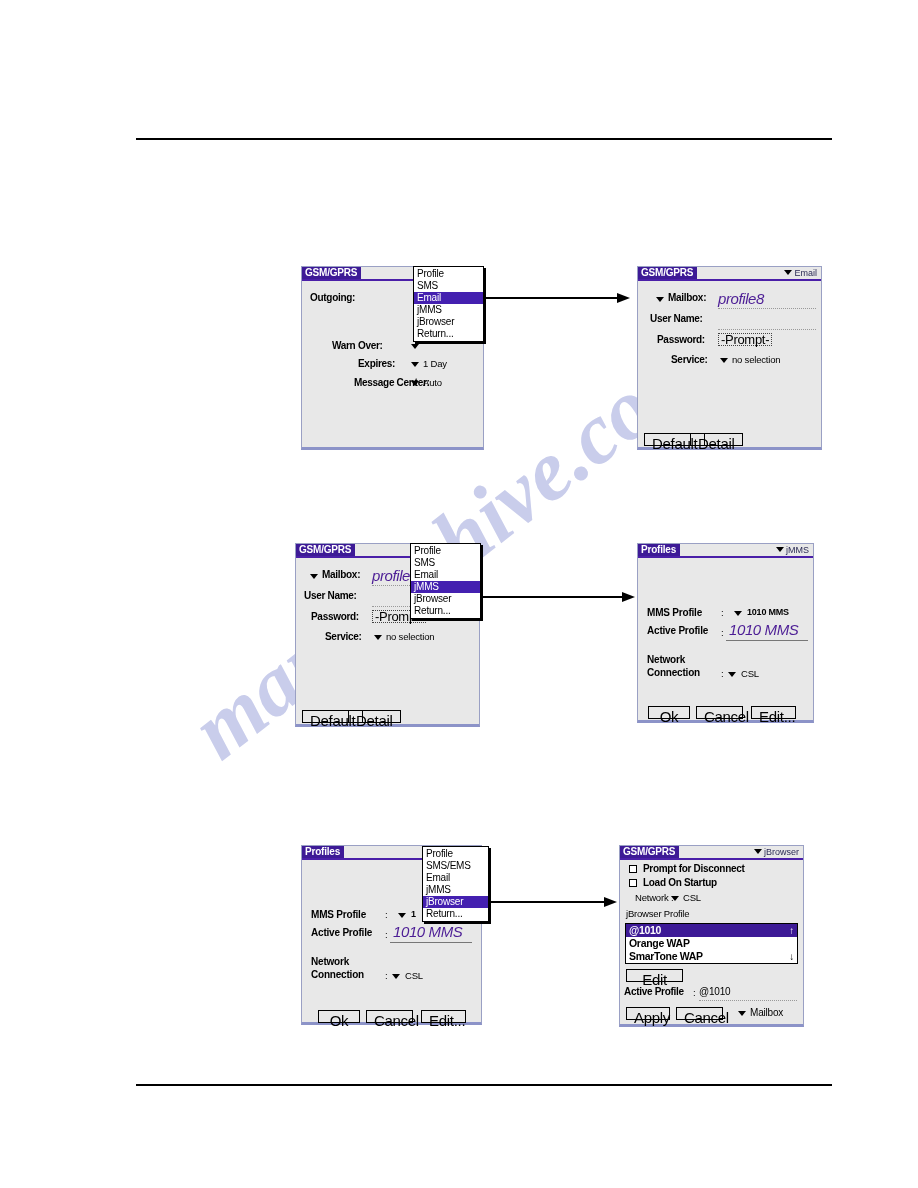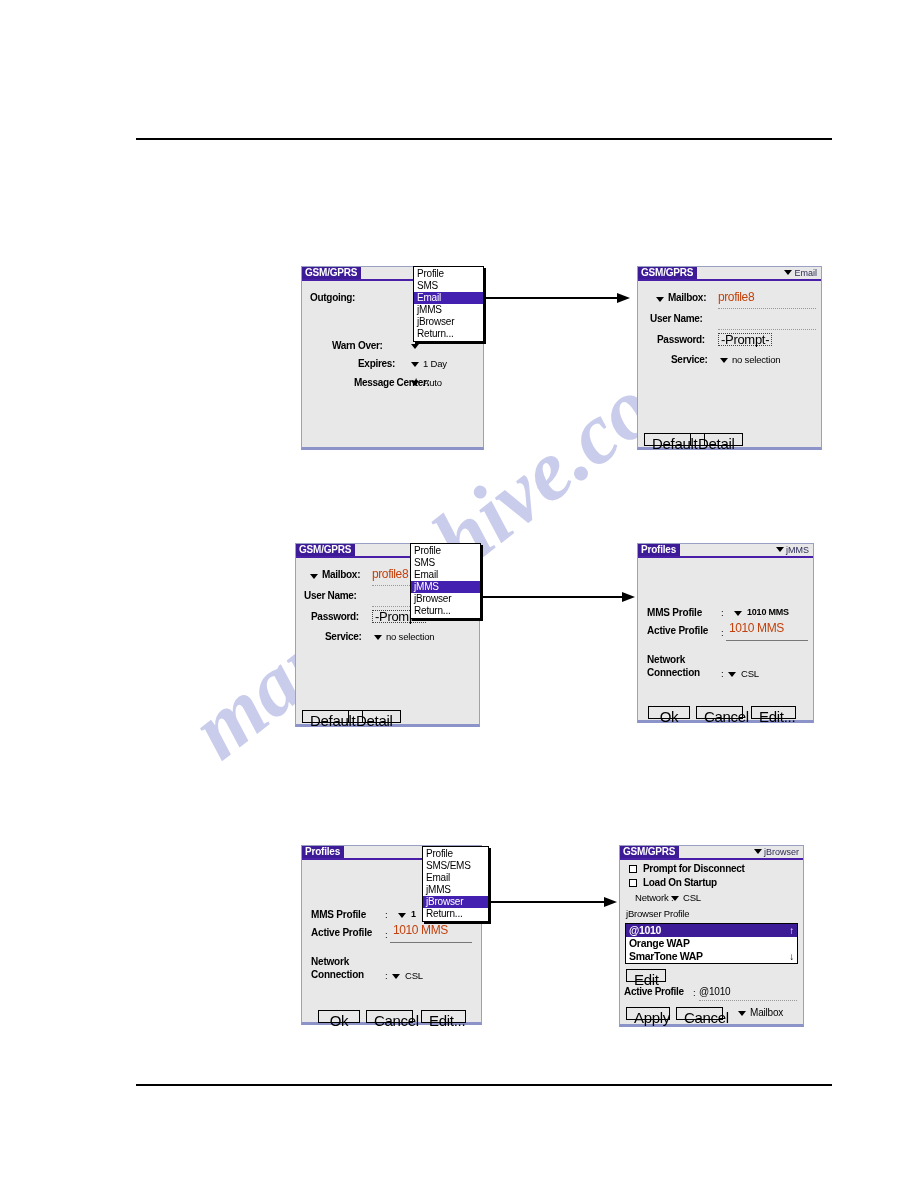--- a/index.html
+++ b/index.html
@@ -103,23 +103,24 @@
   .lbl {
     font-weight: bold;
     font-size: 10px;
     letter-spacing: -0.3px;
   }
   .val {
     font-size: 9.5px;
     letter-spacing: -0.2px;
   }
   .val-big {
-    font-size: 12px;
+    font-size: 15px;
     letter-spacing: -0.4px;
-    color: #c2410c;
+    color: #4c1d95;
+    font-style: italic;
   }
   .tri {
     display: inline-block;
     width: 0;
     height: 0;
     border-left: 4px solid transparent;
     border-right: 4px solid transparent;
     border-top: 5px solid #000;
     vertical-align: middle;
     margin-right: 2px;
@@ -458,21 +459,21 @@
       </div>
       <div class="list-row">
         <span>Orange WAP</span>
       </div>
       <div class="list-row">
         <span>SmarTone WAP</span>
         <span class="list-arrow">↓</span>
       </div>
     </div>
 
-    <div class="btn" style="left:6px; top:109px; width:40px;">Edit</div>
+    <div class="btn" style="left:6px; top:109px; width:57px;">Edit</div>
 
     <div class="f lbl" style="left:4px; top:127px;">Active Profile</div>
     <div class="f val" style="left:73px; top:128px;">:</div>
     <div class="f val" style="left:79px; top:127px; font-size:10px;">@1010</div>
     <div class="dotline" style="left:79px; top:140px; width:98px;"></div>
 
     <div class="btn" style="left:6px; top:147px; width:44px;">Apply</div>
     <div class="btn" style="left:56px; top:147px; width:47px;">Cancel</div>
     <span class="tri" style="position:absolute; left:118px; top:151px;"></span>
     <div class="f val" style="left:130px; top:148px; font-size:10px;">Mailbox</div>

